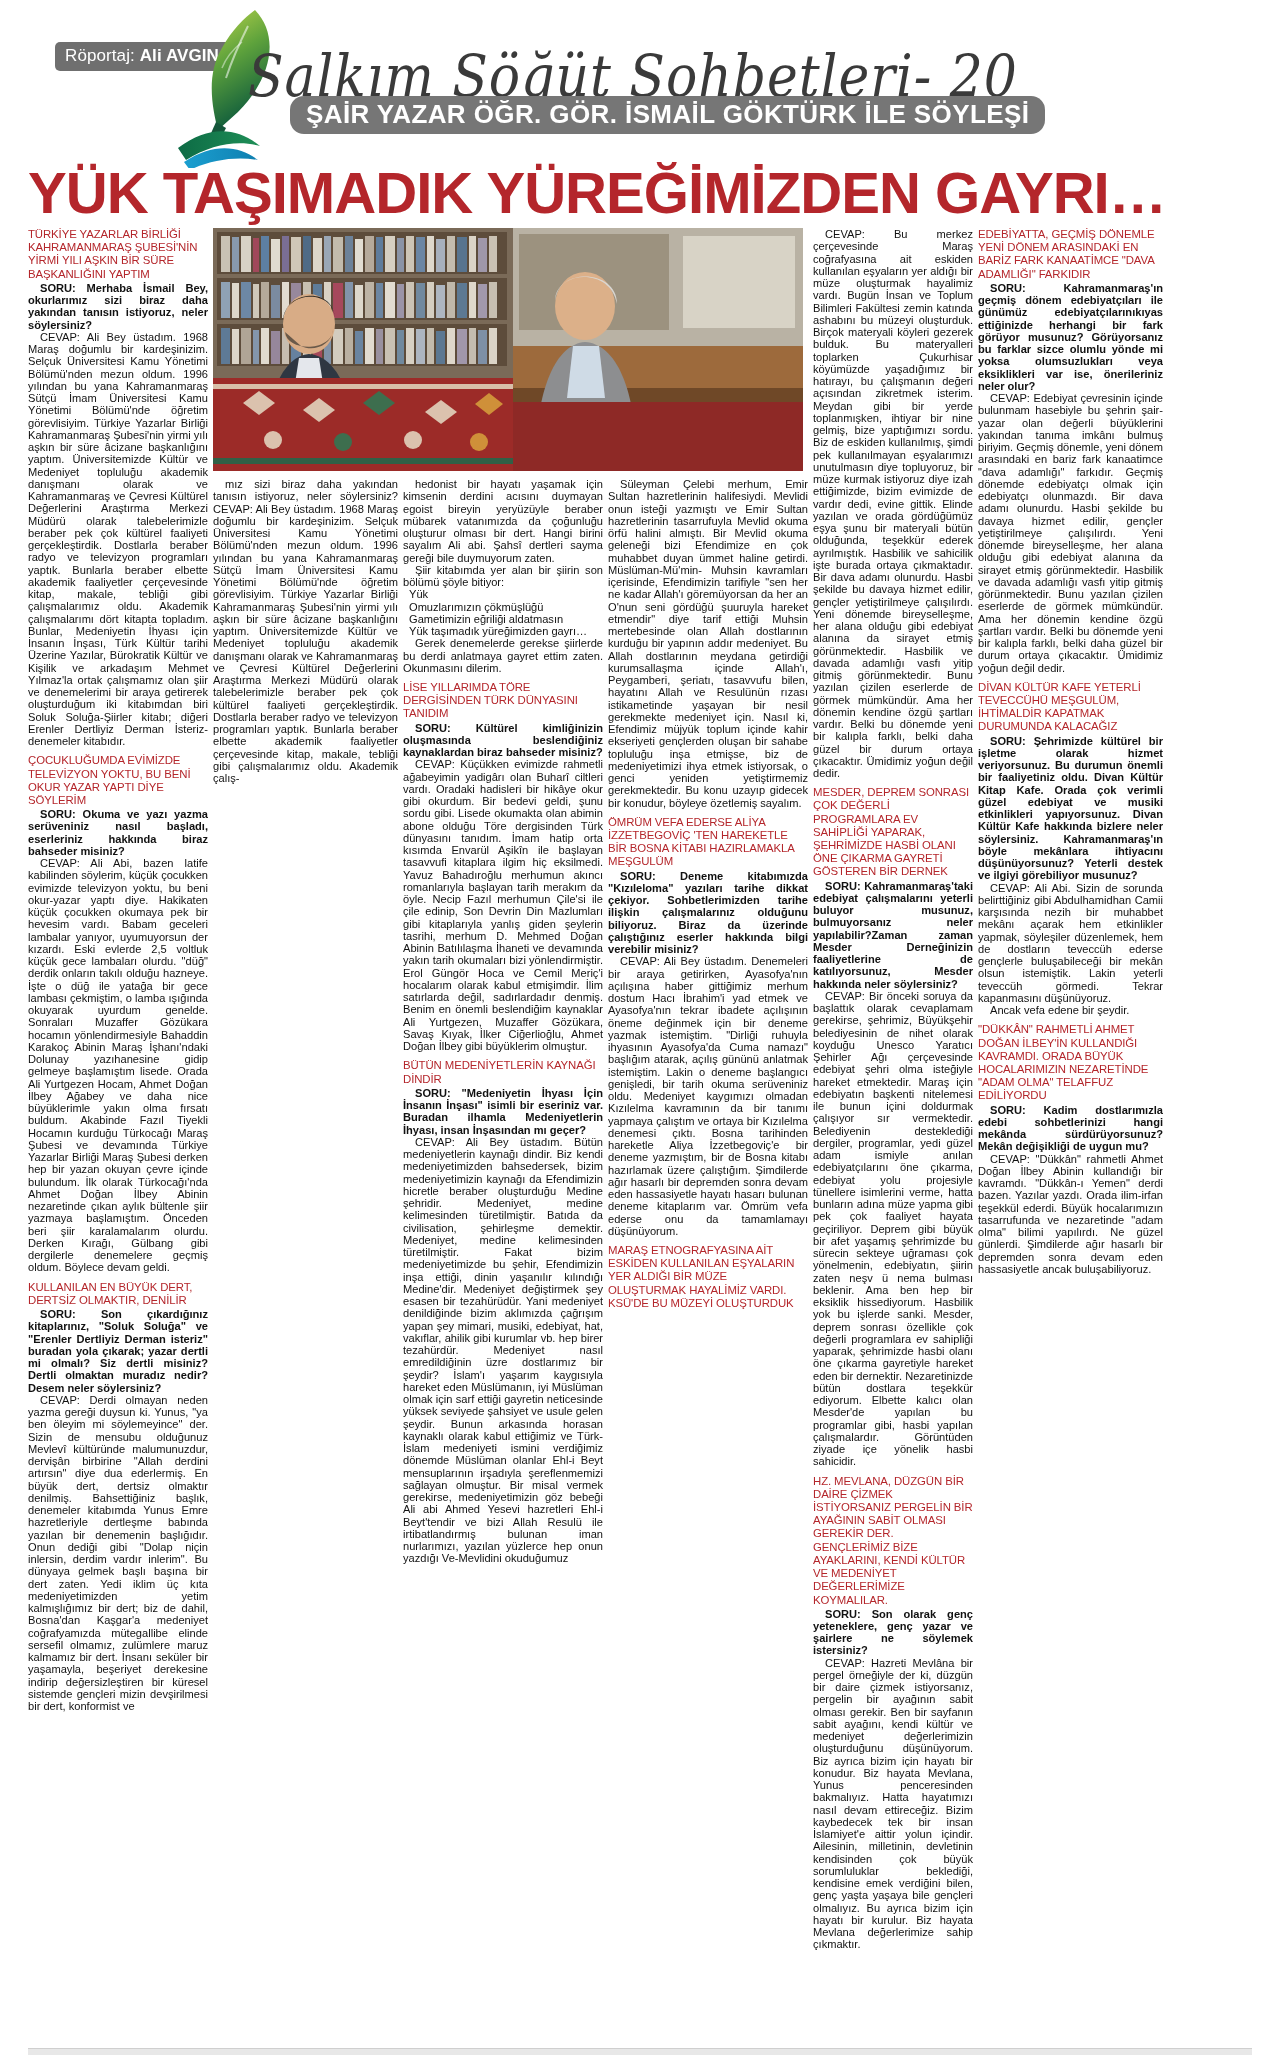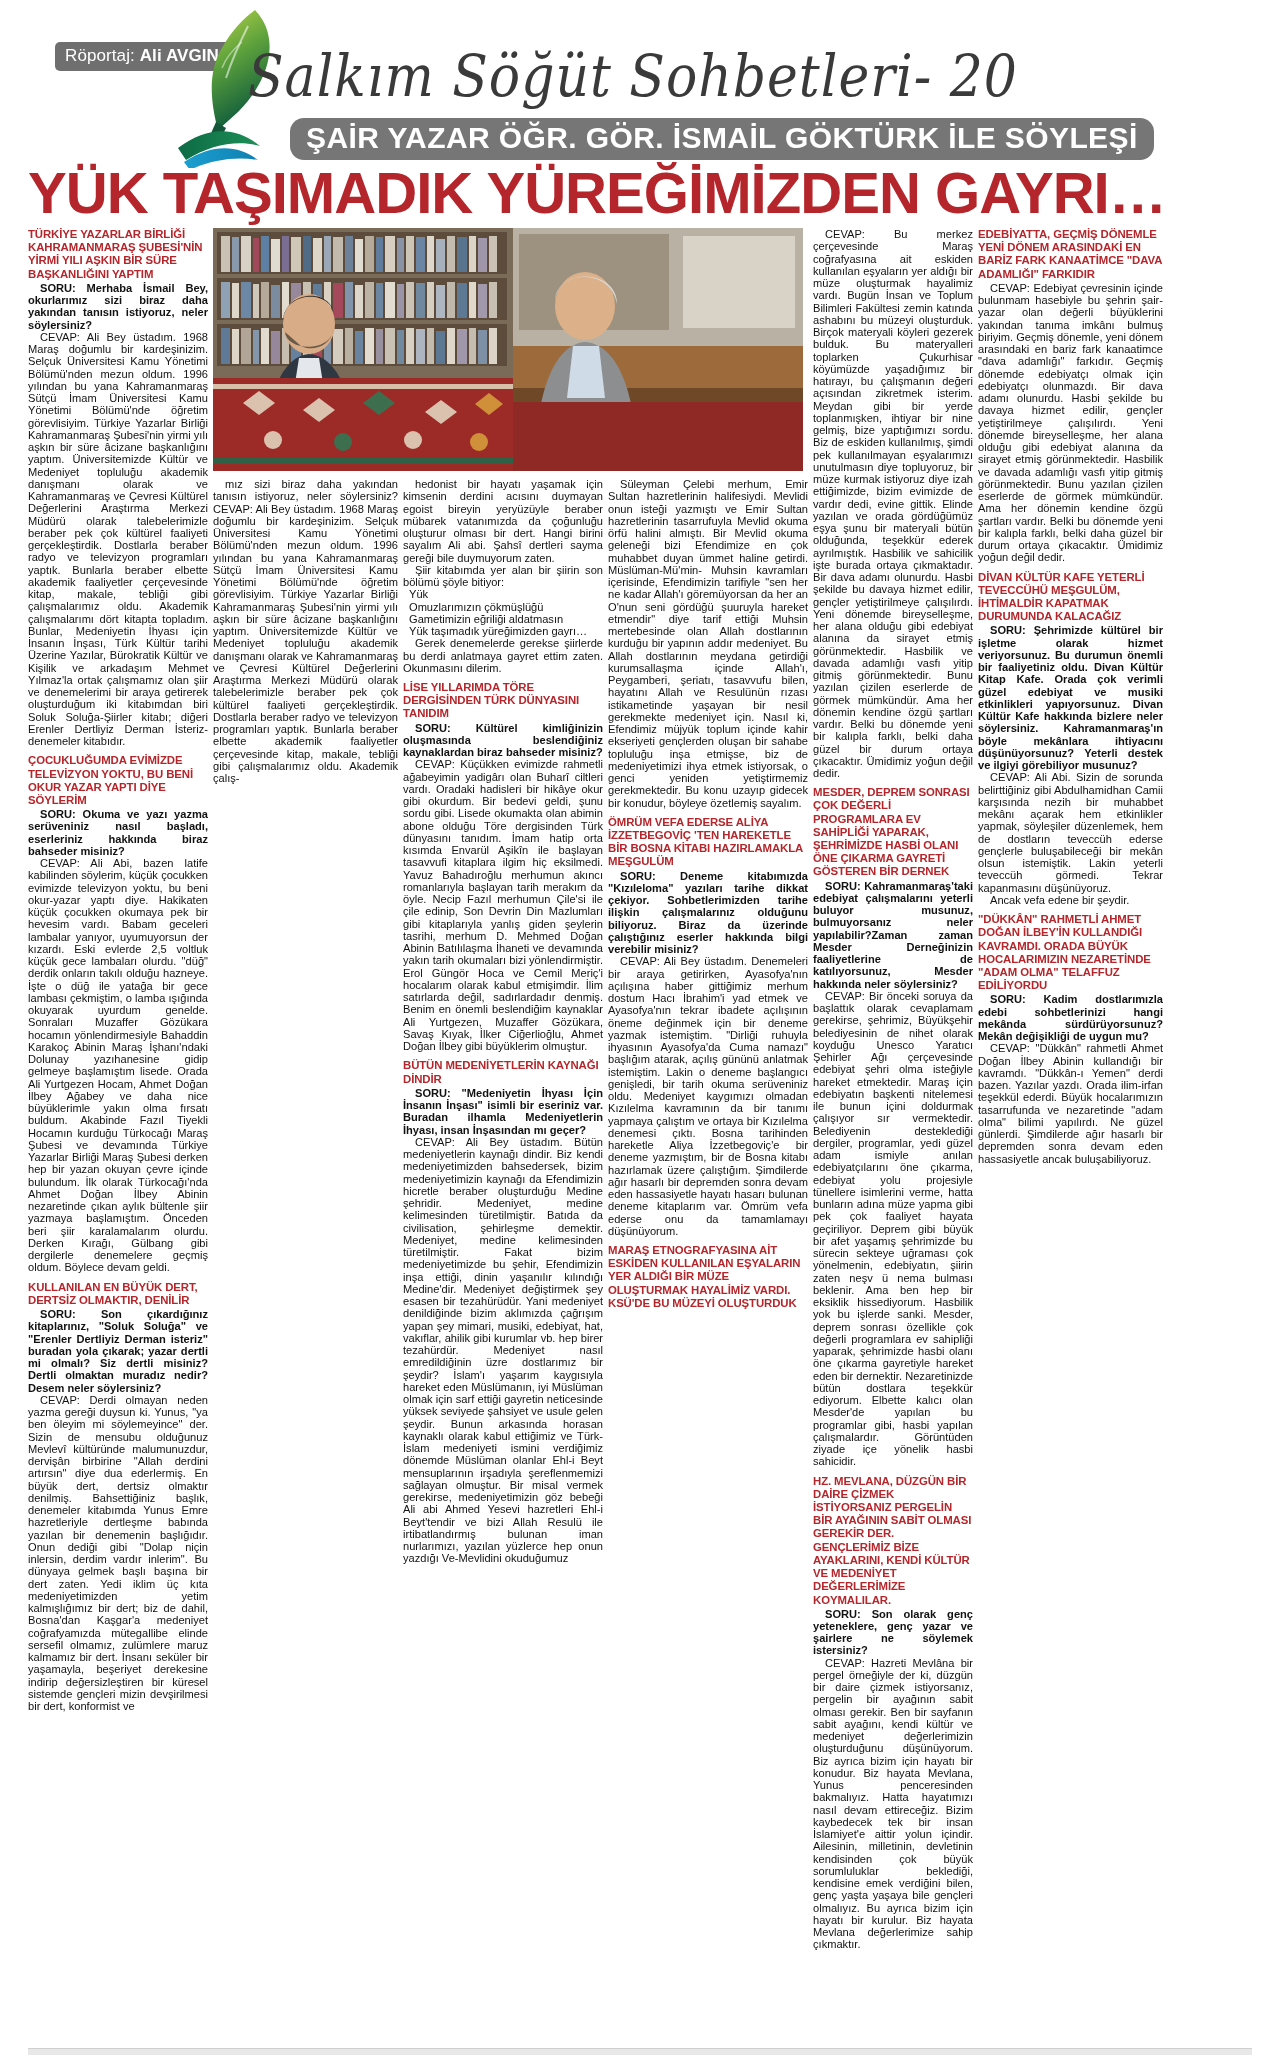--- a/index.html
+++ b/index.html
@@ -31,25 +31,25 @@
     font-family:"DejaVu Serif", serif;
     font-style:italic;
     font-size:52px;
     color:#3a3a3a;
     letter-spacing:1px;
     white-space:nowrap;
     transform:scaleY(1.12);
     transform-origin:left top;
   }
   .sub-tag{
-    position:absolute;left:290px;top:118px;
+    position:absolute;left:290px;top:96px;
     background:#767676;color:#fff;
     border-radius:14px;
     padding:5px 16px 7px 16px;
-    font-size:30px;font-weight:bold;
+    font-size:26px;font-weight:bold;
     letter-spacing:.4px;
     white-space:nowrap;
     line-height:1;
   }
   .headline{
     position:absolute;left:28px;top:165px;
     font-size:57px;font-weight:bold;
     color:#b4262b;
     letter-spacing:-1px;
     white-space:nowrap;
@@ -75,21 +75,21 @@
   .c5{left:813px;width:160px;}
   .c6{left:978px;width:185px;}
   .photo{
     position:absolute;left:213px;top:0px;
     width:590px;height:243px;
     overflow:hidden;
     background:#2a2320;
   }
   .kicker{
     color:#b4262b;
-    font-weight:bold;
+    font-weight:normal;
     font-size:11.4px;
     line-height:13.2px;
     text-align:left;
     margin:7px 0 1px 0;
     letter-spacing:-.1px;
   }
   .kicker:first-child{margin-top:0;}
   p{margin:0;text-indent:12px;}
   .q{font-weight:bold;}
   .verse{display:block;text-indent:0;padding-left:6px;}
@@ -325,20 +325,21 @@
     <div class="kicker">MESDER, DEPREM SONRASI ÇOK DEĞERLİ PROGRAMLARA EV SAHİPLİĞİ YAPARAK, ŞEHRİMİZDE HASBİ OLANI ÖNE ÇIKARMA GAYRETİ GÖSTEREN BİR DERNEK</div>
     <p class="q">SORU: Kahramanmaraş'taki edebiyat çalışmalarını yeterli buluyor musunuz, bulmuyorsanız neler yapılabilir?Zaman zaman Mesder Derneğinizin faaliyetlerine de katılıyorsunuz, Mesder hakkında neler söylersiniz?</p>
     <p>CEVAP: Bir önceki soruya da başlattık olarak cevaplamam gerekirse, şehrimiz, Büyükşehir belediyesinin de nihet olarak koyduğu Unesco Yaratıcı Şehirler Ağı çerçevesinde edebiyat şehri olma isteğiyle hareket etmektedir. Maraş için edebiyatın başkenti nitelemesi ile bunun içini doldurmak çalışıyor sır vermektedir. Belediyenin desteklediği dergiler, programlar, yedi güzel adam ismiyle anılan edebiyatçılarını öne çıkarma, edebiyat yolu projesiyle tünellere isimlerini verme, hatta bunların adına müze yapma gibi pek çok faaliyet hayata geçiriliyor. Deprem gibi büyük bir afet yaşamış şehrimizde bu sürecin sekteye uğraması çok yönelmenin, edebiyatın, şiirin zaten neşv ü nema bulması beklenir. Ama ben hep bir eksiklik hissediyorum. Hasbilik yok bu işlerde sanki. Mesder, deprem sonrası özellikle çok değerli programlara ev sahipliği yaparak, şehrimizde hasbi olanı öne çıkarma gayretiyle hareket eden bir dernektir. Nezaretinizde bütün dostlara teşekkür ediyorum. Elbette kalıcı olan Mesder'de yapılan bu programlar gibi, hasbi yapılan çalışmalardır. Görüntüden ziyade içe yönelik hasbi sahicidir.</p>
     <div class="kicker">HZ. MEVLANA, DÜZGÜN BİR DAİRE ÇİZMEK İSTİYORSANIZ PERGELİN BİR AYAĞININ SABİT OLMASI GEREKİR DER. GENÇLERİMİZ BİZE AYAKLARINI, KENDİ KÜLTÜR VE MEDENİYET DEĞERLERİMİZE KOYMALILAR.</div>
     <p class="q">SORU: Son olarak genç yeteneklere, genç yazar ve şairlere ne söylemek istersiniz?</p>
     <p>CEVAP: Hazreti Mevlâna bir pergel örneğiyle der ki, düzgün bir daire çizmek istiyorsanız, pergelin bir ayağının sabit olması gerekir. Ben bir sayfanın sabit ayağını, kendi kültür ve medeniyet değerlerimizin oluşturduğunu düşünüyorum. Biz ayrıca bizim için hayatı bir konudur. Biz hayata Mevlana, Yunus penceresinden bakmalıyız. Hatta hayatımızı nasıl devam ettireceğiz. Bizim kaybedecek tek bir insan İslamiyet'e aittir yolun içindir. Ailesinin, milletinin, devletinin kendisinden çok büyük sorumluluklar beklediği, kendisine emek verdiğini bilen, genç yaşta yaşaya bile gençleri olmalıyız. Bu ayrıca bizim için hayatı bir kurulur. Biz hayata Mevlana değerlerimize sahip çıkmaktır.</p>
   </div>
 
   <div class="col c6">
     <div class="kicker">EDEBİYATTA, GEÇMİŞ DÖNEMLE YENİ DÖNEM ARASINDAKİ EN BARİZ FARK KANAATİMCE "DAVA ADAMLIĞI" FARKIDIR</div>
+    <p class="q">SORU: Kahramanmaraş'ın geçmiş dönem edebiyatçıları ile günümüz edebiyatçılarınıkıyas ettiğinizde herhangi bir fark görüyor musunuz? Görüyorsanız bu farklar sizce olumlu yönde mi yoksa olumsuzlukları veya eksiklikleri var ise, önerileriniz neler olur?</p>
     <p>CEVAP: Edebiyat çevresinin içinde bulunmam hasebiyle bu şehrin şair-yazar olan değerli büyüklerini yakından tanıma imkânı bulmuş biriyim. Geçmiş dönemle, yeni dönem arasındaki en bariz fark kanaatimce "dava adamlığı" farkıdır. Geçmiş dönemde edebiyatçı olmak için edebiyatçı olunmazdı. Bir dava adamı olunurdu. Hasbi şekilde bu davaya hizmet edilir, gençler yetiştirilmeye çalışılırdı. Yeni dönemde bireyselleşme, her alana olduğu gibi edebiyat alanına da sirayet etmiş görünmektedir. Hasbilik ve davada adamlığı vasfı yitip gitmiş görünmektedir. Bunu yazılan çizilen eserlerde de görmek mümkündür. Ama her dönemin kendine özgü şartları vardır. Belki bu dönemde yeni bir kalıpla farklı, belki daha güzel bir durum ortaya çıkacaktır. Ümidimiz yoğun değil dedir.</p>
     <div class="kicker">DİVAN KÜLTÜR KAFE YETERLİ TEVECCÜHÜ MEŞGULÜM, İHTİMALDİR KAPATMAK DURUMUNDA KALACAĞIZ</div>
     <p class="q">SORU: Şehrimizde kültürel bir işletme olarak hizmet veriyorsunuz. Bu durumun önemli bir faaliyetiniz oldu. Divan Kültür Kitap Kafe. Orada çok verimli güzel edebiyat ve musiki etkinlikleri yapıyorsunuz. Divan Kültür Kafe hakkında bizlere neler söylersiniz. Kahramanmaraş'ın böyle mekânlara ihtiyacını düşünüyorsunuz? Yeterli destek ve ilgiyi görebiliyor musunuz?</p>
     <p>CEVAP: Ali Abi. Sizin de sorunda belirttiğiniz gibi Abdulhamidhan Camii karşısında nezih bir muhabbet mekânı açarak hem etkinlikler yapmak, söyleşiler düzenlemek, hem de dostların teveccüh ederse gençlerle buluşabileceği bir mekân olsun istemiştik. Lakin yeterli teveccüh görmedi. Tekrar kapanmasını düşünüyoruz.</p>
     <p>Ancak vefa edene bir şeydir.</p>
     <div class="kicker">"DÜKKÂN" RAHMETLİ AHMET DOĞAN İLBEY'İN KULLANDIĞI KAVRAMDI. ORADA BÜYÜK HOCALARIMIZIN NEZARETİNDE "ADAM OLMA" TELAFFUZ EDİLİYORDU</div>
     <p class="q">SORU: Kadim dostlarımızla edebi sohbetlerinizi hangi mekânda sürdürüyorsunuz? Mekân değişikliği de uygun mu?</p>
     <p>CEVAP: "Dükkân" rahmetli Ahmet Doğan İlbey Abinin kullandığı bir kavramdı. "Dükkân-ı Yemen" derdi bazen. Yazılar yazdı. Orada ilim-irfan teşekkül ederdi. Büyük hocalarımızın tasarrufunda ve nezaretinde "adam olma" bilimi yapılırdı. Ne güzel günlerdi. Şimdilerde ağır hasarlı bir depremden sonra devam eden hassasiyetle ancak buluşabiliyoruz.</p>
   </div>
 

